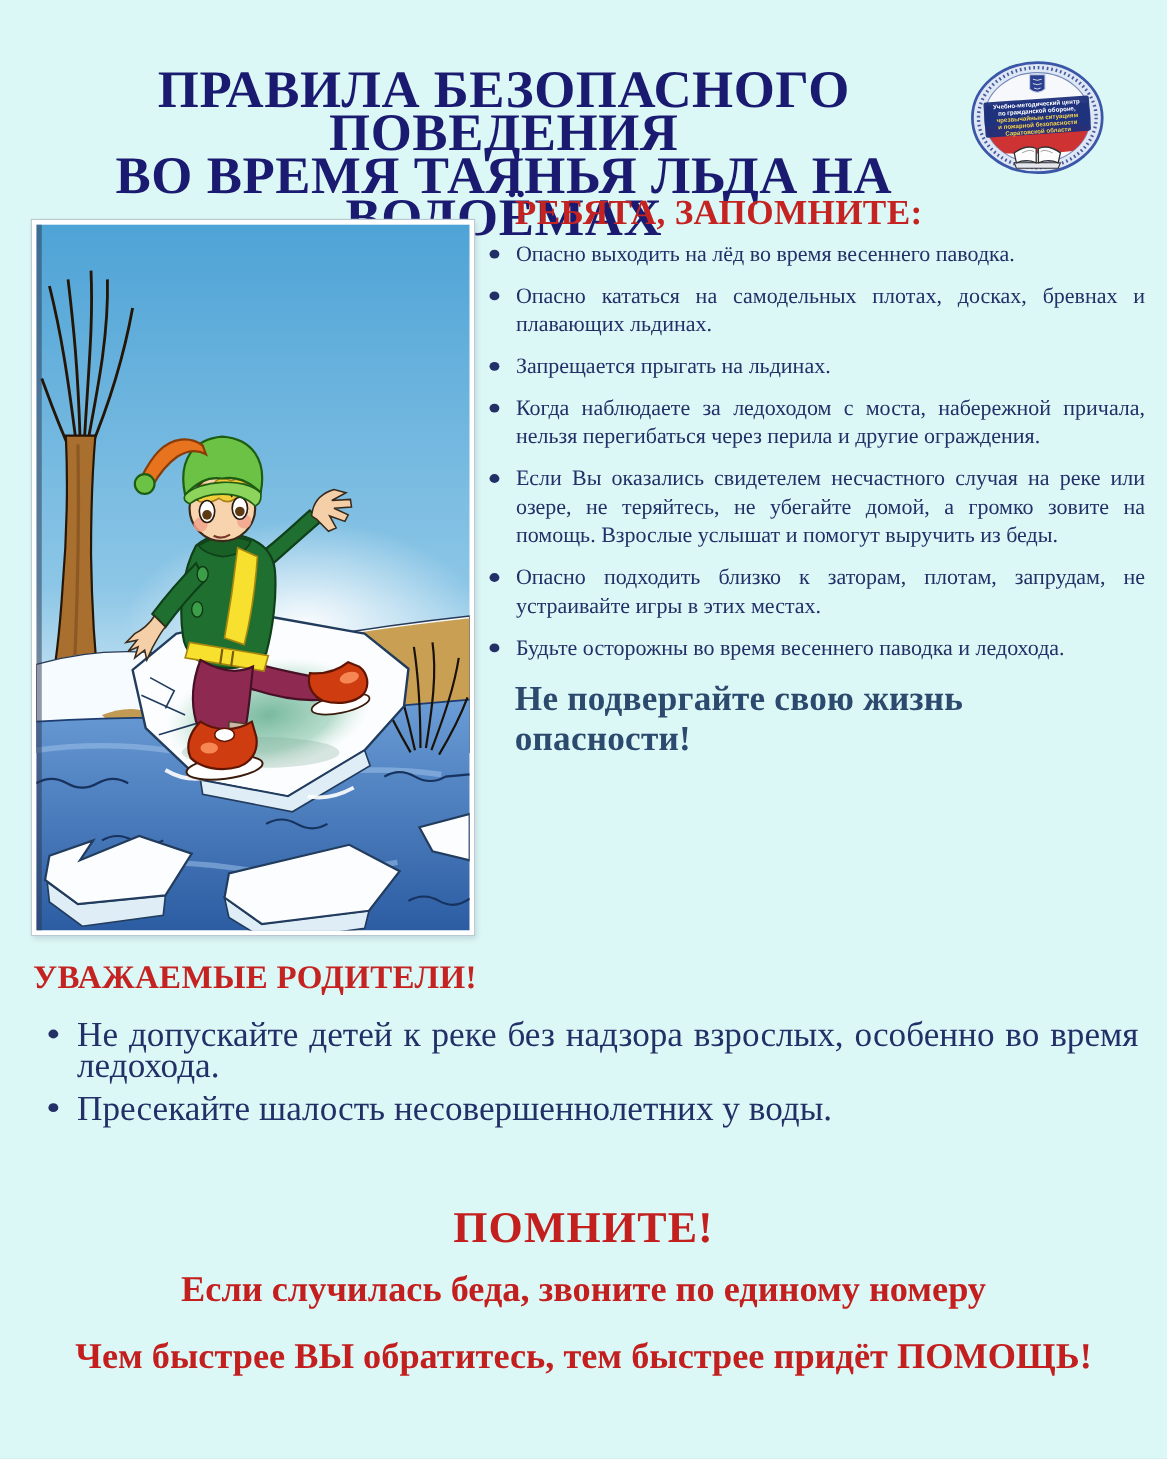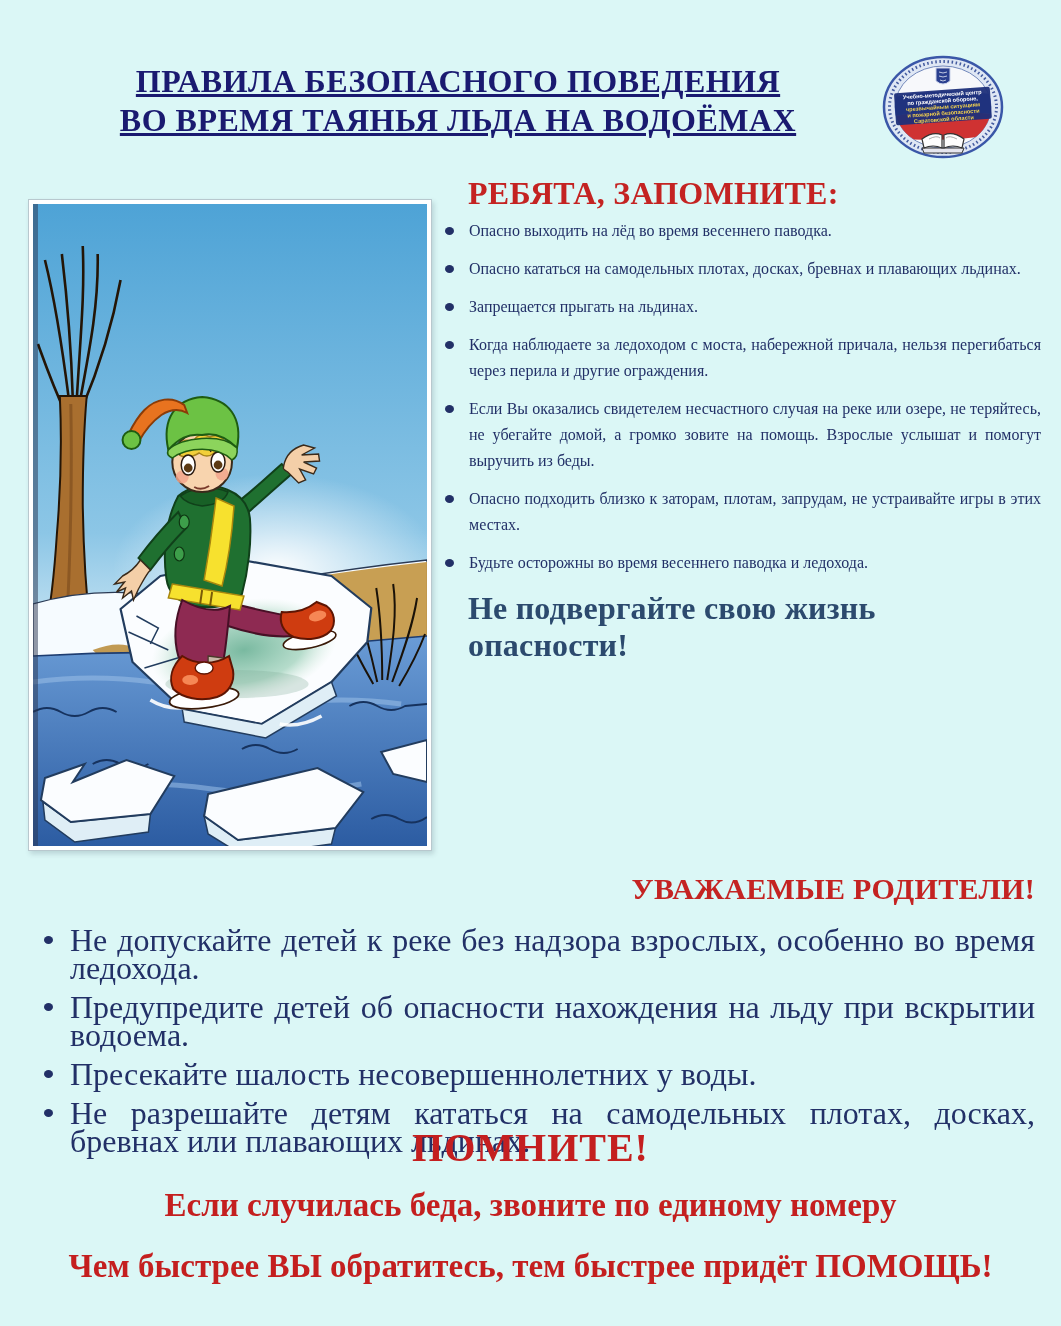--- a/index.html
+++ b/index.html
@@ -6,61 +6,61 @@
   html,body { background:#cfeef0; }
   .poster {
     position:relative; width:1061px; height:1326px;
     background:#dbf7f6; overflow:hidden;
     font-family:"Liberation Serif", serif;
   }
   
   .title {
     position:absolute; top:62px; left:18px; width:880px;
     text-align:center; font-weight:bold; color:#1a1a70;
-    font-size:32px; line-height:39px; letter-spacing:.5px;text-decoration:underline;
+    font-size:48px; line-height:39px; letter-spacing:.5px;
   }
   
   .emblem { position:absolute; top:55px; left:882px; width:122px; height:104px; }
   .emblem svg { width:100%; height:100%; display:block; }
   
   .illustration {
     position:absolute; top:199px; left:28px; width:404px; height:652px;
     background:#ffffff; padding:4px; border:1px solid #b8c8ce;
     box-shadow:2px 3px 5px rgba(40,60,80,.18);
   }
   .illustration svg { width:100%; height:100%; display:block; }
   
   .kids { position:absolute; top:164px; left:437px; width:604px; }
   .kids-heading {
     color:#c42322; font-weight:bold; font-size:32px; line-height:34px;
     margin:12px 0 8px 31px; letter-spacing:.3px;
   }
   .blist { list-style:none; }
   .blist li {
     position:relative; padding-left:32px; text-align:justify;
-    color:#223067; font-size:16px; line-height:26px; margin-bottom:12px;
+    color:#223067; font-size:20px; line-height:26px; margin-bottom:12px;
   }
   .blist li::before {
     content:""; position:absolute; left:8px; top:9px;
     width:9px; height:8px; border-radius:50%; background:#223067;
   }
   .kids-warning {
     color:#2c4a6e; font-weight:bold; font-size:32px; margin:14px 0 0 31px;
     letter-spacing:.2px;
   }
   
   .parents { position:absolute; top:872px; left:30px; width:1005px; }
   .parents-heading {
-    text-align:right; color:#c42322; font-weight:bold; font-size:30px;
+    text-align:left; color:#c42322; font-weight:bold; font-size:30px;
     margin-bottom:20px; letter-spacing:.3px;
   }
   .parents .blist li { font-size:32px; line-height:28px; margin-bottom:11px; padding-left:40px; }
   .parents .blist li::before { left:14px; top:10px; }
   
-  .footer { position:absolute; top:1124px; left:0; width:1061px; text-align:center; color:#c41f1f; }
+  .footer { position:absolute; top:1092px; left:0; width:1061px; text-align:center; color:#c41f1f; }
   .footer-heading { font-size:40px; font-weight:bold; letter-spacing:1px; }
   .call-row {
     margin-top:16px; display:flex; justify-content:center; align-items:center; gap:22px;
   }
   .call-text { font-size:33px; font-weight:bold; }
   .call-number { font-size:72px; font-weight:bold; line-height:60px; }
   .closing { font-size:33px; font-weight:bold; margin-top:24px; }
 </style>
 </head>
 <body>
@@ -287,23 +287,21 @@
       <li>Опасно подходить близко к заторам, плотам, запрудам, не устраивайте игры в этих местах.</li>
       <li>Будьте осторожны во время весеннего паводка и ледохода.</li>
     </ul>
     <div class="kids-warning">Не подвергайте свою жизнь опасности!</div>
   </div>
 
   <div class="parents">
     <h2 class="parents-heading">УВАЖАЕМЫЕ РОДИТЕЛИ!</h2>
     <ul class="blist">
       <li>Не допускайте детей к реке без надзора взрослых, особенно во время ледохода.</li>
-      <li>Предупредите детей об опасности нахождения на льду при вскрытии водоема.</li>
       <li>Пресекайте шалость несовершеннолетних у воды.</li>
-      <li>Не разрешайте детям кататься на самодельных плотах, досках, бревнах или плавающих льдинах.</li>
     </ul>
   </div>
 
   <div class="footer">
     <div class="footer-heading">ПОМНИТЕ!</div>
     <div class="call-row">
       <span class="call-text">Если случилась беда, звоните по единому номеру</span>
     </div>
     <div class="closing">Чем быстрее ВЫ обратитесь, тем быстрее придёт ПОМОЩЬ!</div>
   </div>

